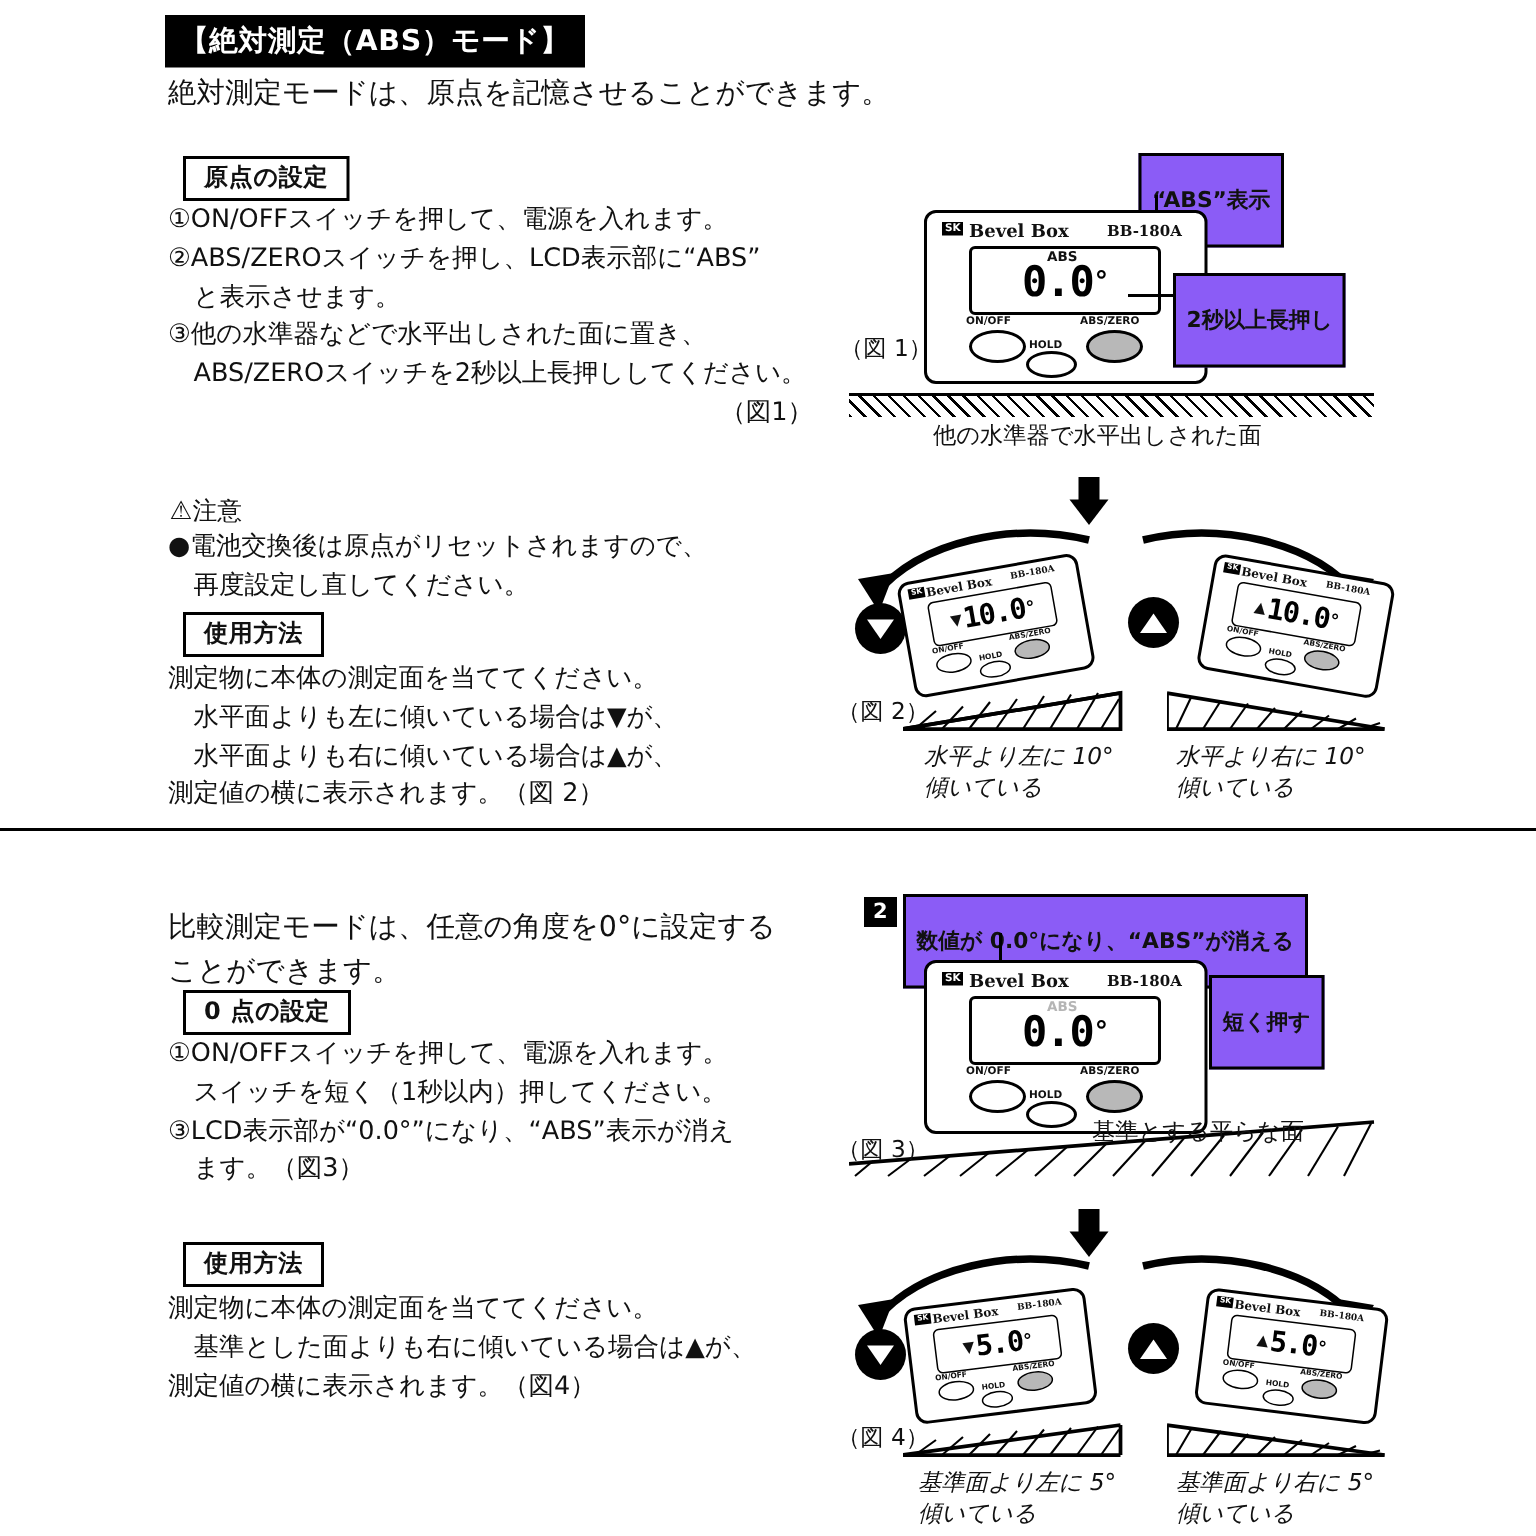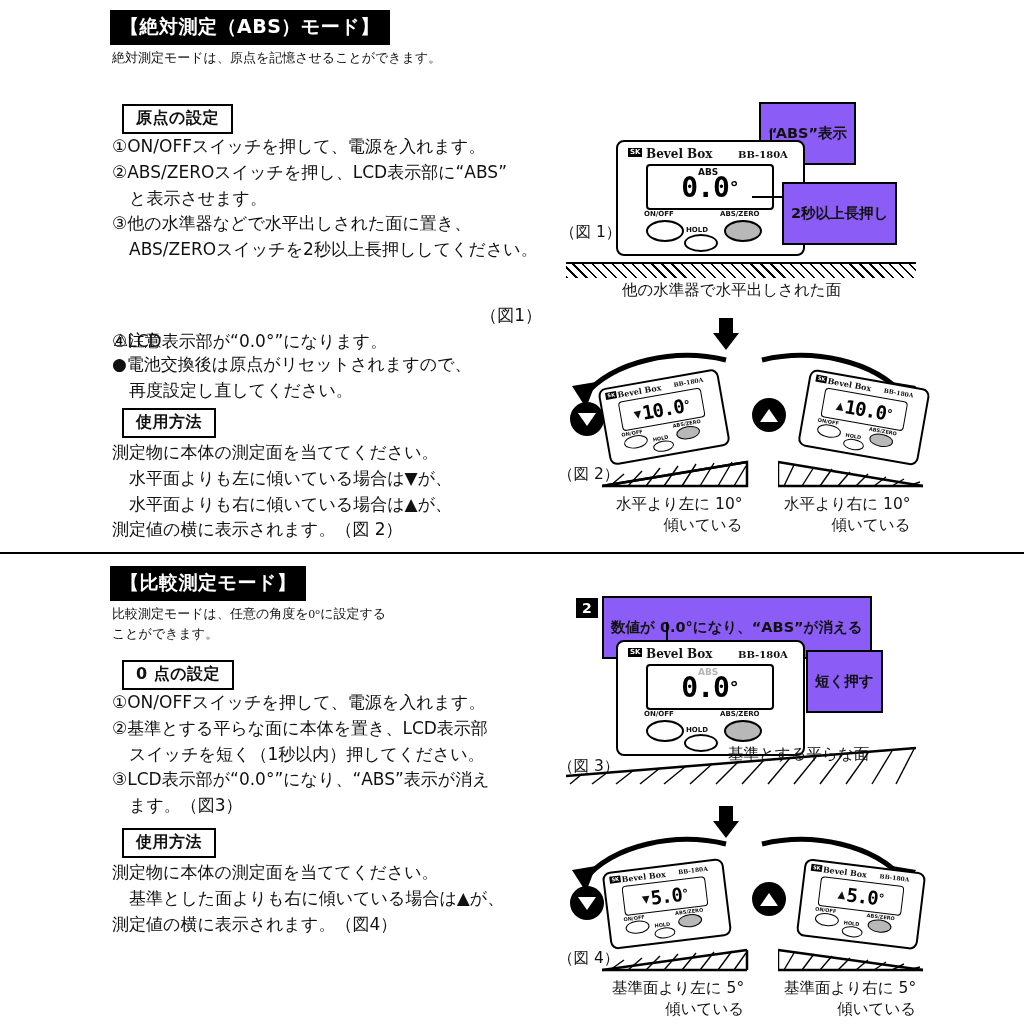--- a/index.html
+++ b/index.html
@@ -13,21 +13,21 @@
   }
   .page{position:relative;width:1024px;height:1024px;}
 
   
   .sec{position:absolute;}
   .hdr{
     background:#000;color:#fff;font-weight:bold;font-size:19px;
     padding:4px 10px 5px 10px;display:inline-block;letter-spacing:.5px;
   }
   .hdr-wrap{position:absolute;left:110px;}
-  .para{font-size:13px;line-height:1.5;font-family:Liberation Serif, serif;}
+  .para{font-size:19px;line-height:1.5;}
   .subhdr{
     display:inline-block;border:2px solid #000;font-weight:bold;
     font-size:16px;padding:2px 12px 3px 12px;letter-spacing:.5px;
   }
   .list{font-size:17px;line-height:1.52;}
   .note-title{font-size:16.5px;}
   .rule{position:absolute;left:0;width:1024px;height:2px;background:#000;}
 
   
   .device{position:relative;}
@@ -68,21 +68,21 @@
   .callout{
     position:absolute;border:2.5px solid #000;background:#8b5cf6;
     font-size:14.5px;font-weight:bold;padding:20px 7px;white-space:nowrap;
   }
   .callout-num{
     position:absolute;background:#000;color:#fff;font-weight:bold;font-size:14px;
     padding:2px 6px;
   }
   .leader{position:absolute;background:#000;}
   .figlabel{position:absolute;font-size:15.5px;}
-  .capt{position:absolute;font-size:15.5px;line-height:1.38;text-align:right;}
+  .capt{position:absolute;font-size:15.5px;line-height:1.38;text-align:left;font-style:italic;}
 
   .tri-down{
     position:absolute;width:0;height:0;border-left:13px solid transparent;
     border-right:13px solid transparent;border-top:17px solid #000;
   }
   .arrow-stem{position:absolute;background:#000;}
   .circ{
     position:absolute;border-radius:50%;background:#000;
     display:flex;align-items:center;justify-content:center;color:#fff;
   }
@@ -112,22 +112,21 @@
   <div class="sec" style="left:122px;top:104px;">
     <span class="subhdr">原点の設定</span>
   </div>
 
   <div class="sec list" style="left:112px;top:134px;width:440px;">
     <div>①ON/OFFスイッチを押して、電源を入れます。</div>
     <div>②ABS/ZEROスイッチを押し、LCD表示部に“ABS”</div>
     <div>　と表示させます。</div>
     <div>③他の水準器などで水平出しされた面に置き、</div>
     <div>　ABS/ZEROスイッチを2秒以上長押ししてください。</div>
-    <div style="text-align:right;width:430px;margin-top:40px;">（図1）</div>
-    <div>④LCD表示部が“0.0°”になります。</div>
+    <div style="text-align:right;width:430px;">（図1）</div>
   </div>
 
   <div class="sec note-title" style="left:113px;top:330px;">
     <span style="font-size:17px;">⚠</span><span>注意</span>
   </div>
   <div class="sec list" style="left:112px;top:352px;width:440px;">
     <div>●電池交換後は原点がリセットされますので、</div>
     <div>　再度設定し直してください。</div>
   </div>
 
@@ -271,36 +270,32 @@
       <div>傾いている</div>
     </div>
     <div class="capt" style="left:228px;top:142px;">
       <div>水平より右に 10°</div>
       <div>傾いている</div>
     </div>
   </div>
 
   <div class="rule" style="top:552px;"></div>
 
-  <div class="hdr-wrap" style="top:566px;">
-    <span class="hdr">【比較測定モード】</span>
-  </div>
 
   <div class="sec para" style="left:112px;top:604px;width:440px;">
     <div>比較測定モードは、任意の角度を0°に設定する</div>
     <div>ことができます。</div>
   </div>
 
   <div class="sec" style="left:122px;top:660px;">
     <span class="subhdr">0 点の設定</span>
   </div>
 
   <div class="sec list" style="left:112px;top:690px;width:450px;">
     <div>①ON/OFFスイッチを押して、電源を入れます。</div>
-    <div>②基準とする平らな面に本体を置き、LCD表示部</div>
     <div>　スイッチを短く（1秒以内）押してください。</div>
     <div>③LCD表示部が“0.0°”になり、“ABS”表示が消え</div>
     <div>　ます。（図3）</div>
   </div>
 
   <div class="sec" style="left:122px;top:828px;">
     <span class="subhdr">使用方法</span>
   </div>
   <div class="sec list" style="left:112px;top:860px;width:470px;">
     <div>測定物に本体の測定面を当ててください。</div>

